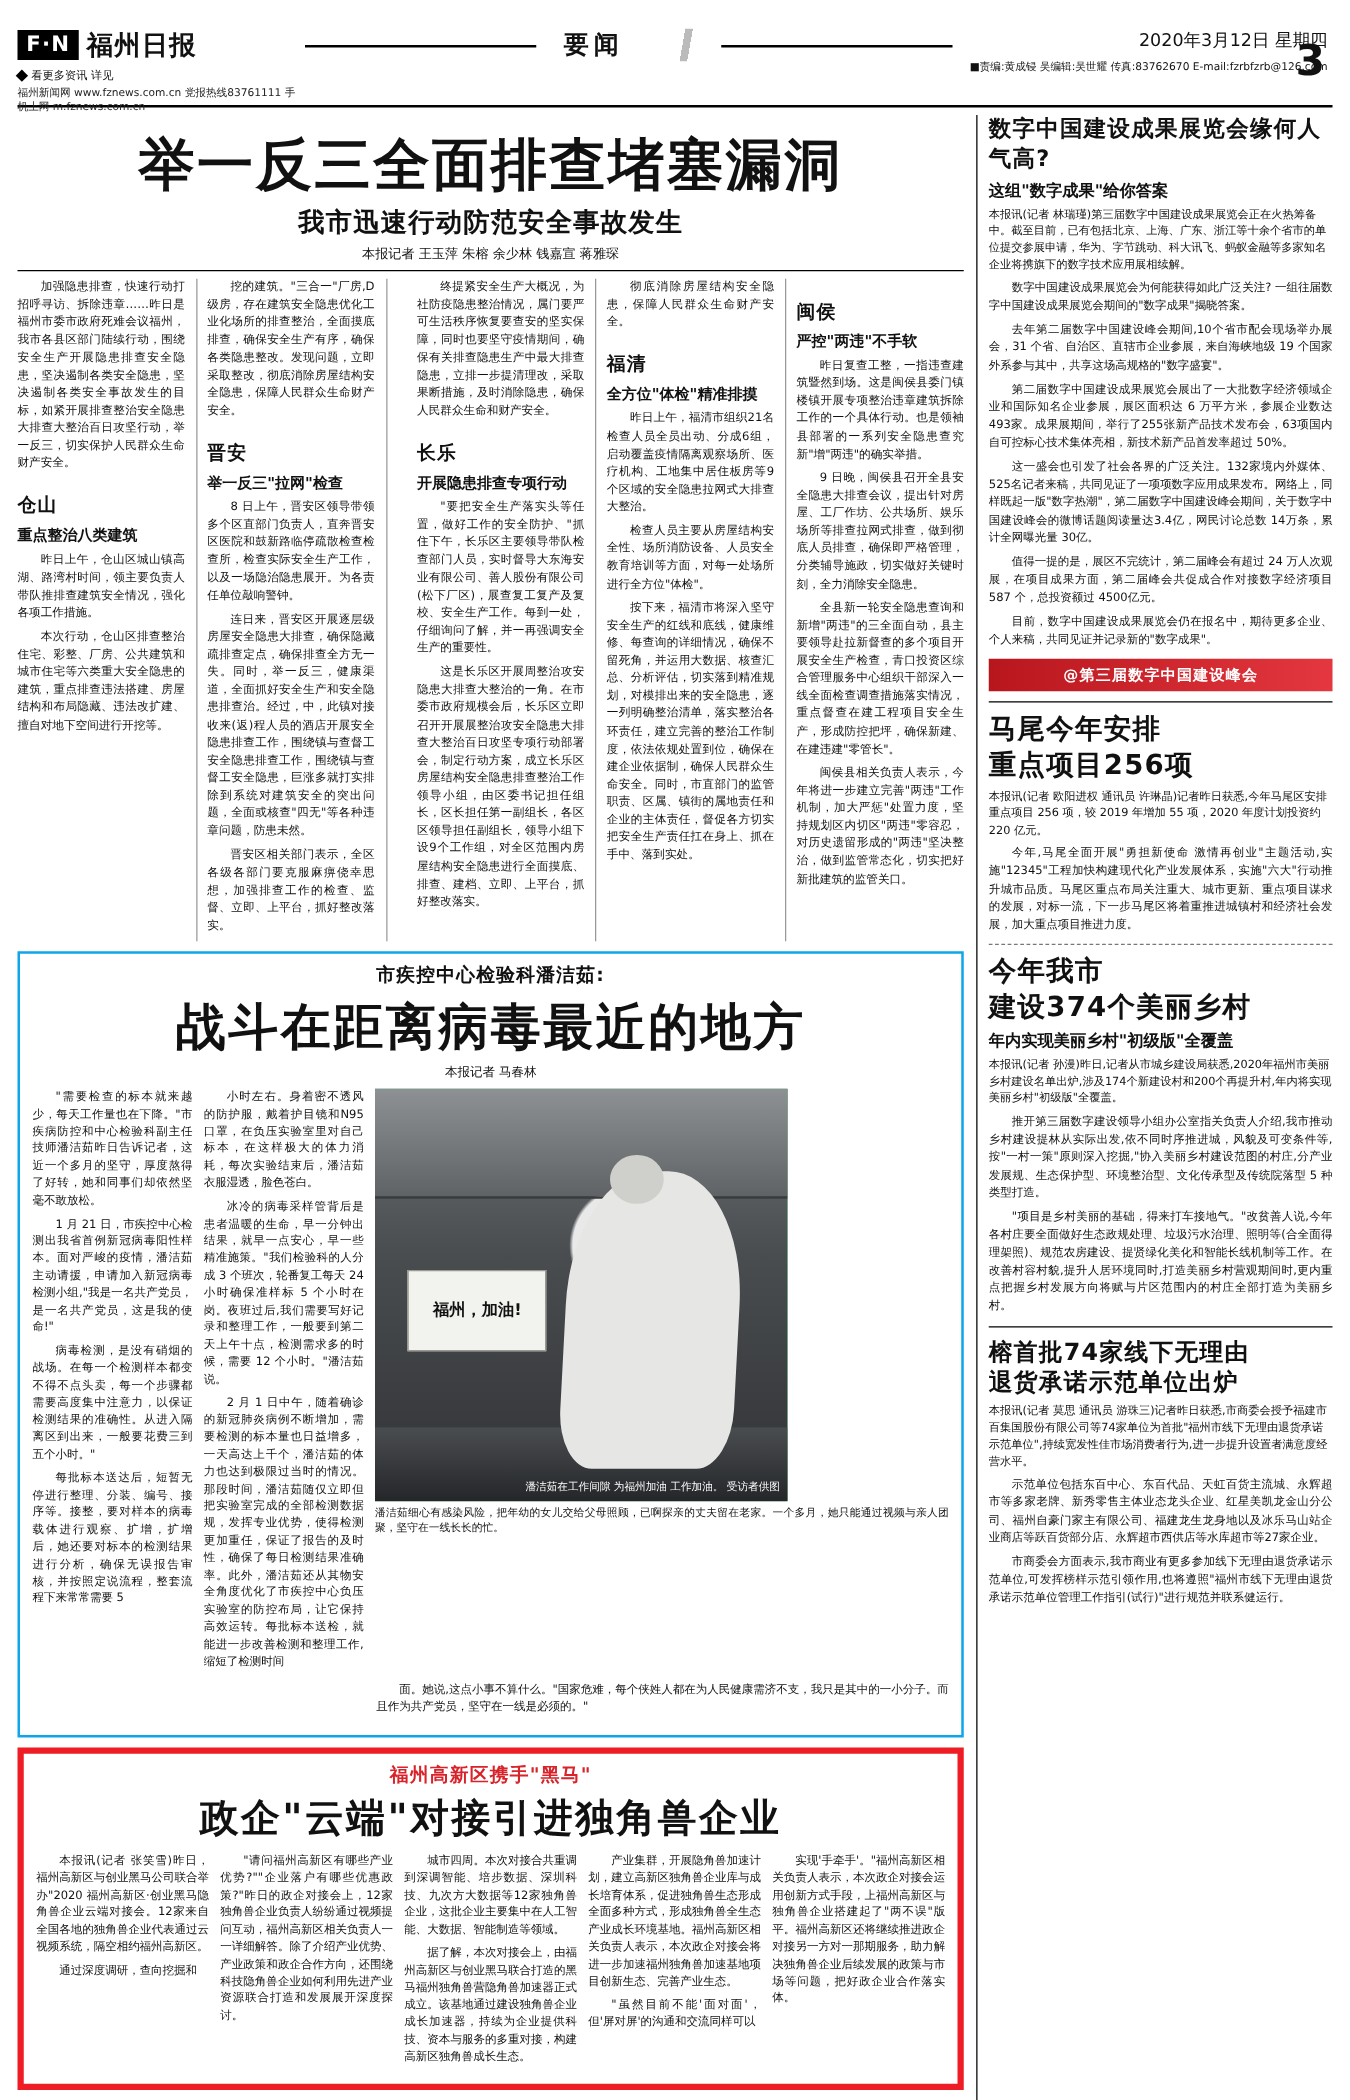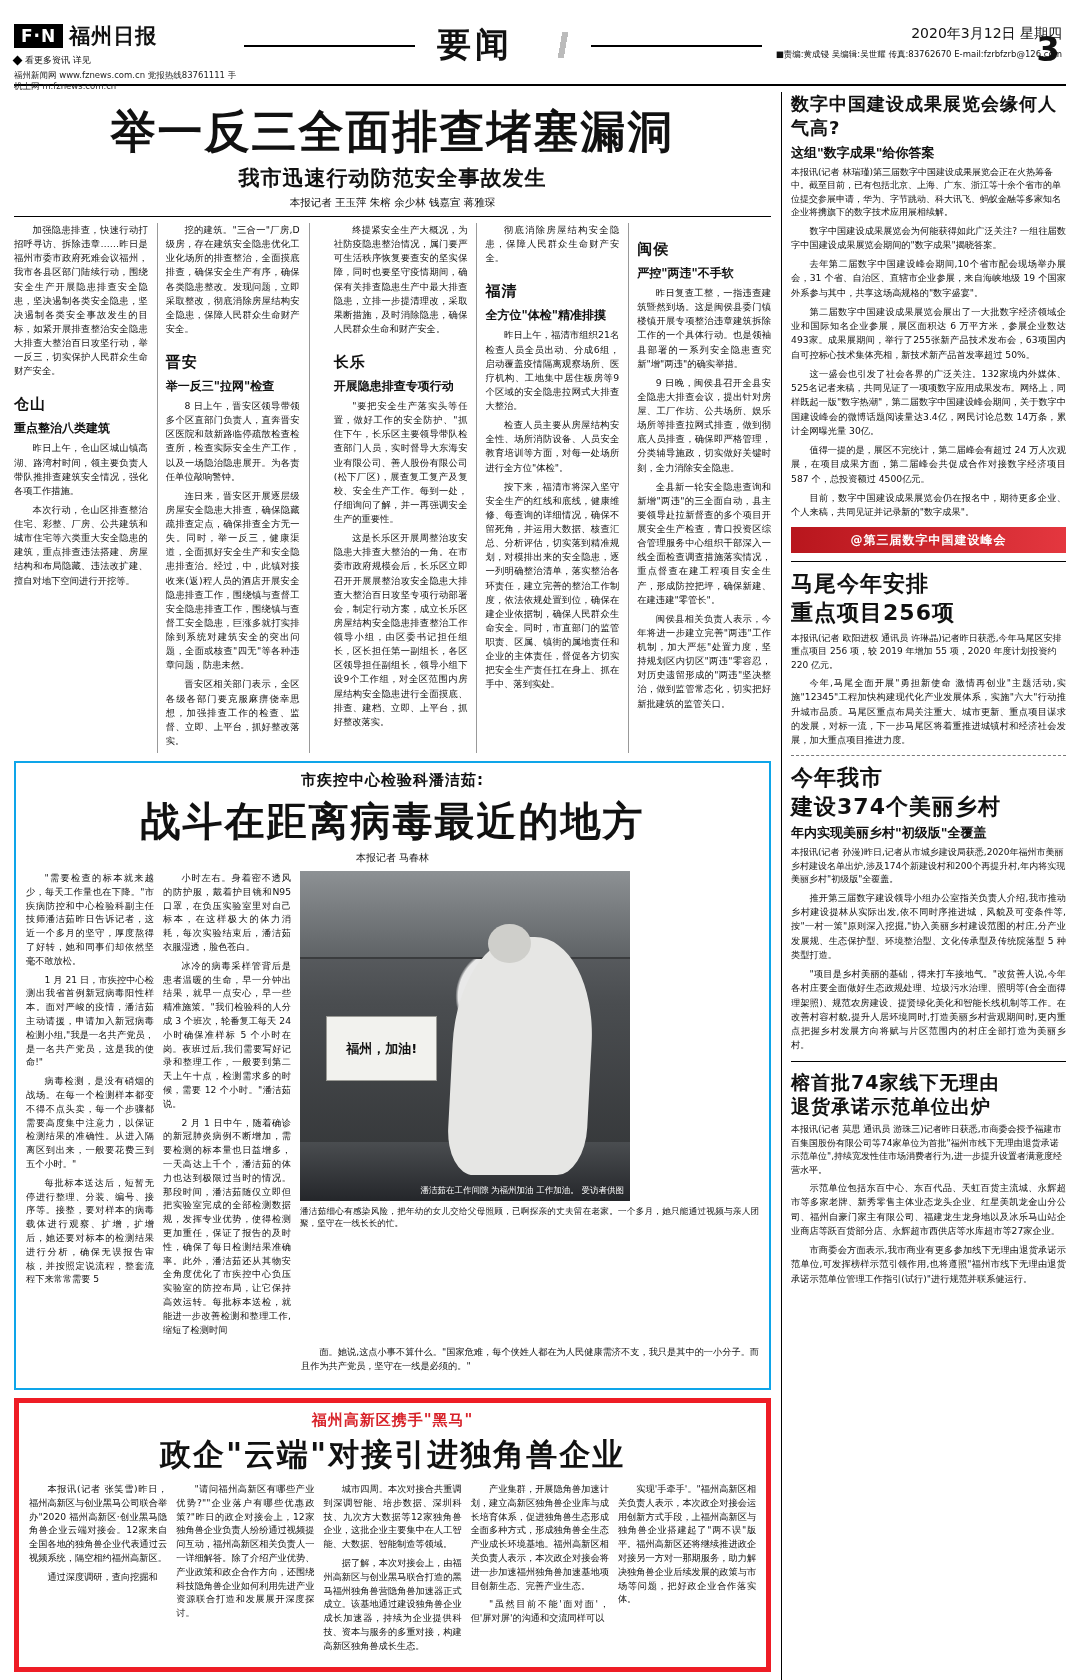--- a/index.html
+++ b/index.html
@@ -10,21 +10,21 @@
   .masthead{display:flex;align-items:flex-start;padding-top:22px;height:62px;border-bottom:2px solid #000;position:relative;}
   .logo-block{width:230px;display:flex;flex-direction:column;}
   .logo-row{display:flex;align-items:center;gap:6px;}
   .fn-badge{background:#000;color:#fff;font-weight:bold;font-size:17px;padding:2px 7px;letter-spacing:1px;}
   .logo-cn{font-size:21px;font-weight:bold;letter-spacing:1px;}
   .logo-sub{font-size:9px;margin-top:4px;display:flex;align-items:center;gap:4px;}
   .logo-sub .dot{display:inline-block;width:7px;height:7px;background:#000;transform:rotate(45deg);}
   .logo-line{font-size:8.5px;color:#222;margin-top:3px;line-height:1.35;}
   .mast-center{flex:1;display:flex;align-items:center;justify-content:center;position:relative;}
   .rule-l,.rule-r{height:2px;background:#000;flex:1;margin-top:2px;}
-  .yaowen{font-size:34px;font-weight:bold;letter-spacing:4px;padding:0 22px;font-family:"DejaVu Serif","Liberation Serif",serif;text-align:right;}
+  .yaowen{font-size:20px;font-weight:bold;letter-spacing:4px;padding:0 22px;font-family:"DejaVu Serif","Liberation Serif",serif;text-align:right;}
   .slash{width:56px;height:26px;background:linear-gradient(100deg,transparent 45%,#bbb 45%,#bbb 55%,transparent 55%);}
   .mast-right{width:300px;text-align:right;font-size:9px;line-height:1.6;padding-right:4px;}
   .mast-date{font-size:14px;margin-bottom:4px;}
   .pagenum{position:absolute;right:6px;top:22px;font-size:34px;font-weight:bold;}
   .mast-credits{font-size:8.5px;}
 
   
   .body-wrap{display:flex;gap:10px;margin-top:6px;height:1590px;}
   .left-area{width:760px;position:relative;}
   .right-rail{width:276px;border-left:1px solid #000;padding-left:9px;}

